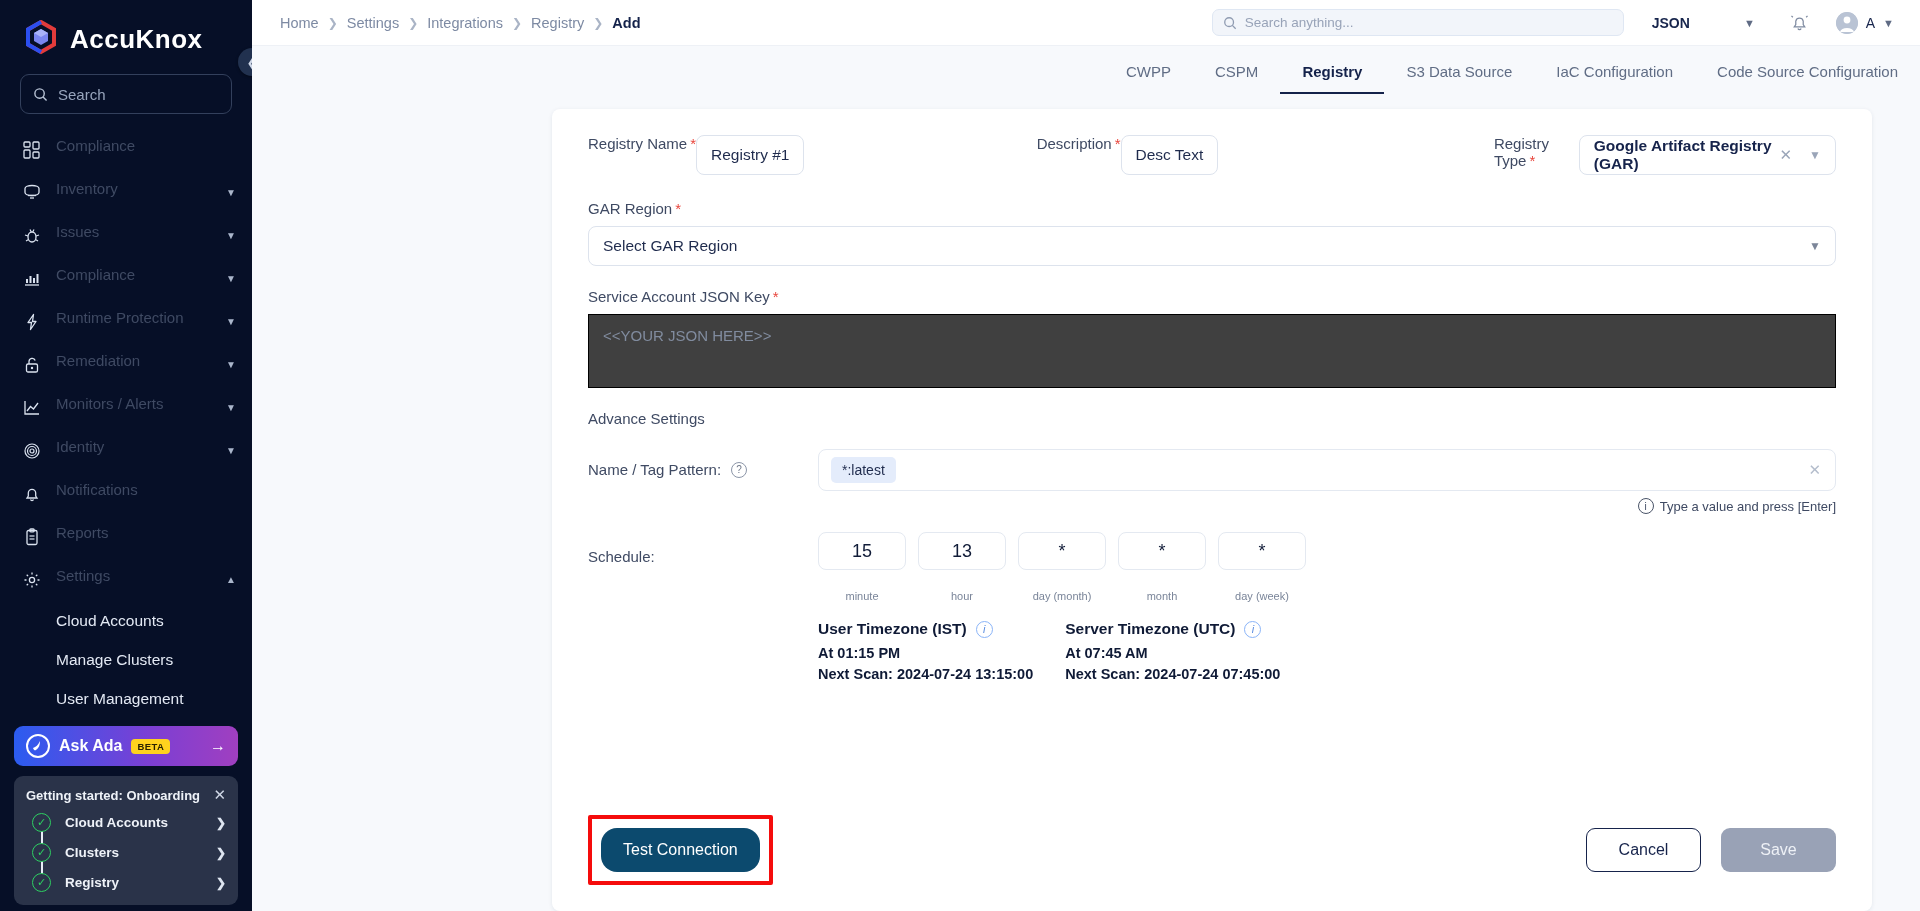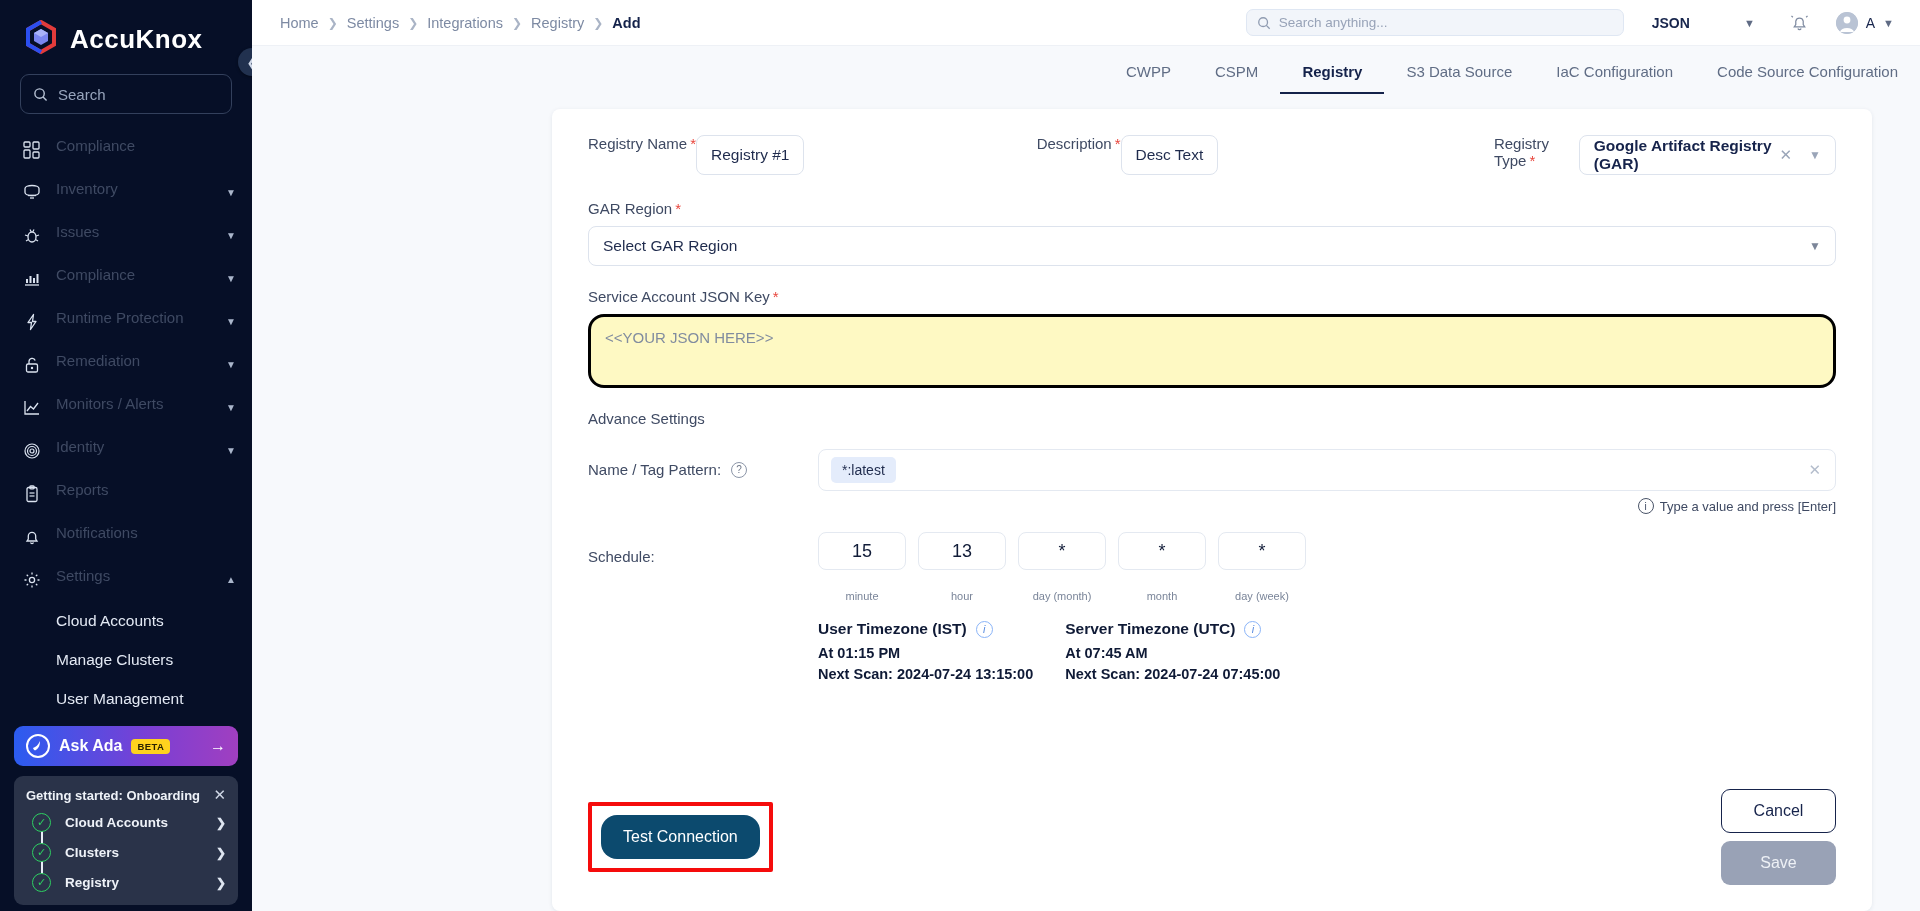--- a/index.html
+++ b/index.html
@@ -99,21 +99,21 @@
 
   .topbar {
     height: 46px; background: #fff; display: flex; align-items: center;
     border-bottom: 1px solid #eef1f6; padding: 0 26px 0 28px; flex: 0 0 46px;
   }
   .crumbs { display: flex; align-items: center; gap: 9px; font-size: 14.5px; color: #7d8aa3; }
   .crumbs .sep { color: #aab4c6; font-size: 12px; }
   .crumbs .cur { color: #14224a; font-weight: 700; }
 
   .top-search {
-    width: 378px; height: 27px; margin-left: auto;
+    width: 412px; height: 27px; margin-left: auto;
     background: #f2f5fa; border: 1px solid #dfe7f3; border-radius: 7px;
     display: flex; align-items: center; gap: 8px; padding: 0 10px;
   }
   .top-search input {
     border: none; outline: none; background: transparent;
     font-size: 13.5px; color: #5a6580; font-family: inherit; width: 100%;
   }
   .top-search input::placeholder { color: #98a3b8; }
 
   .org { display: flex; align-items: center; gap: 54px; margin-left: 28px; font-size: 14px; font-weight: 700; color: #17254c; cursor: pointer;}
@@ -160,22 +160,22 @@
   .select { justify-content: space-between; }
   .select .val { font-weight: 700; color: #16234b; }
   .select .icons { display: flex; align-items: center; gap: 17px; color: #9aa5b8; }
   .select .x { font-size: 15px; cursor: pointer; }
   .select .cv { font-size: 12px; cursor: pointer; }
 
   .full { margin-top: 22px; }
   .wide-select { justify-content: space-between; }
 
   .textarea {
-    border: 3px solid #000000; border-radius: 16px; height: 74px;
-    padding: 12px 14px; font-size: 15px; color: #818c9f; background: #fef9c3;
+    border: 1px solid #000000; border-radius: 0; height: 74px;
+    padding: 12px 14px; font-size: 15px; color: #818c9f; background: #404040;
   }
 
   .adv { font-size: 15px; color: #3f4a63; margin-top: 22px; }
 
   .tagrow { display: flex; align-items: flex-start; margin-top: 22px; }
   .tagrow .tl { width: 230px; font-size: 15px; color: #3f4a63; display: flex; align-items: center; gap: 10px; padding-top: 12px;}
   .tagrow .tbox { flex: 1 1 auto; }
   .tag-input {
     border: 1px solid #e4e9f1; border-radius: 8px; height: 42px;
     display: flex; align-items: center; padding: 0 14px 0 12px;
@@ -219,21 +219,21 @@
   }
   .test-wrap { position: relative; padding: 13px; }
   .test-highlight {
     position: absolute; inset: 0; border: 4px solid #f50c0c; border-radius: 2px; pointer-events: none;
   }
   .btn-test {
     background: #0c4a6e; color: #fff; font-size: 16px; font-weight: 400;
     border: none; border-radius: 16px; padding: 13px 22px; cursor: pointer;
     font-family: inherit;
   }
-  .right-btns { margin-left: auto; display: flex; gap: 8px; align-items: center; flex-direction: column; }
+  .right-btns { margin-left: auto; display: flex; gap: 20px; align-items: center; }
   .btn-cancel {
     background: #fff; color: #16234b; font-size: 16px; border: 1.3px solid #16234b;
     border-radius: 9px; padding: 12px 0; width: 115px; cursor: pointer; font-family: inherit;
   }
   .btn-save {
     background: #99a2b6; color: #eef1f6; font-size: 16px; border: none;
     border-radius: 9px; padding: 13px 0; width: 115px; cursor: default; font-family: inherit;
   }
   svg { display: block; }
 </style>
@@ -365,37 +365,37 @@
               <circle cx="9" cy="9" r="7" fill="none" stroke="#dbe3f0" stroke-width="1.2"></circle>
             </svg>
           </span>
         <span class="lbl">Identity</span>
         <span class="chev">▼</span>
       </div>
 
       <div class="nav-item">
         <span class="ico">
             <svg width="18" height="18" viewBox="0 0 18 18">
+              <path d="M4 13h10l-1.3-2V8a3.7 3.7 0 0 0-7.4 0v3z" fill="none" stroke="#dbe3f0" stroke-width="1.3"></path>
+              <path d="M7.5 14.5a1.6 1.6 0 0 0 3 0" fill="none" stroke="#dbe3f0" stroke-width="1.3"></path>
+            </svg>
+          </span>
+        <span class="lbl">Notifications</span>
+      </div>
+
+      <div class="nav-item">
+        <span class="ico">
+            <svg width="18" height="18" viewBox="0 0 18 18">
               <rect x="4" y="2.5" width="10" height="14" rx="1.5" fill="none" stroke="#dbe3f0" stroke-width="1.3"></rect>
               <rect x="6.8" y="1" width="4.4" height="2.8" rx="1" fill="none" stroke="#dbe3f0" stroke-width="1.3"></rect>
               <line x1="6.5" y1="8" x2="11.5" y2="8" stroke="#dbe3f0" stroke-width="1.2"></line>
               <line x1="6.5" y1="11" x2="11.5" y2="11" stroke="#dbe3f0" stroke-width="1.2"></line>
             </svg>
           </span>
         <span class="lbl">Reports</span>
-      </div>
-
-      <div class="nav-item">
-        <span class="ico">
-            <svg width="18" height="18" viewBox="0 0 18 18">
-              <path d="M4 13h10l-1.3-2V8a3.7 3.7 0 0 0-7.4 0v3z" fill="none" stroke="#dbe3f0" stroke-width="1.3"></path>
-              <path d="M7.5 14.5a1.6 1.6 0 0 0 3 0" fill="none" stroke="#dbe3f0" stroke-width="1.3"></path>
-            </svg>
-          </span>
-        <span class="lbl">Notifications</span>
       </div>
 
       <div class="nav-item">
         <span class="ico">
             <svg width="18" height="18" viewBox="0 0 18 18">
               <circle cx="9" cy="9" r="2.6" fill="none" stroke="#dbe3f0" stroke-width="1.3"></circle>
               <path d="M9 1.5v2M9 14.5v2M1.5 9h2M14.5 9h2M3.7 3.7l1.4 1.4M12.9 12.9l1.4 1.4M14.3 3.7l-1.4 1.4M5.1 12.9l-1.4 1.4" stroke="#dbe3f0" stroke-width="1.3"></path>
             </svg>
           </span>
         <span class="lbl">Settings</span>

